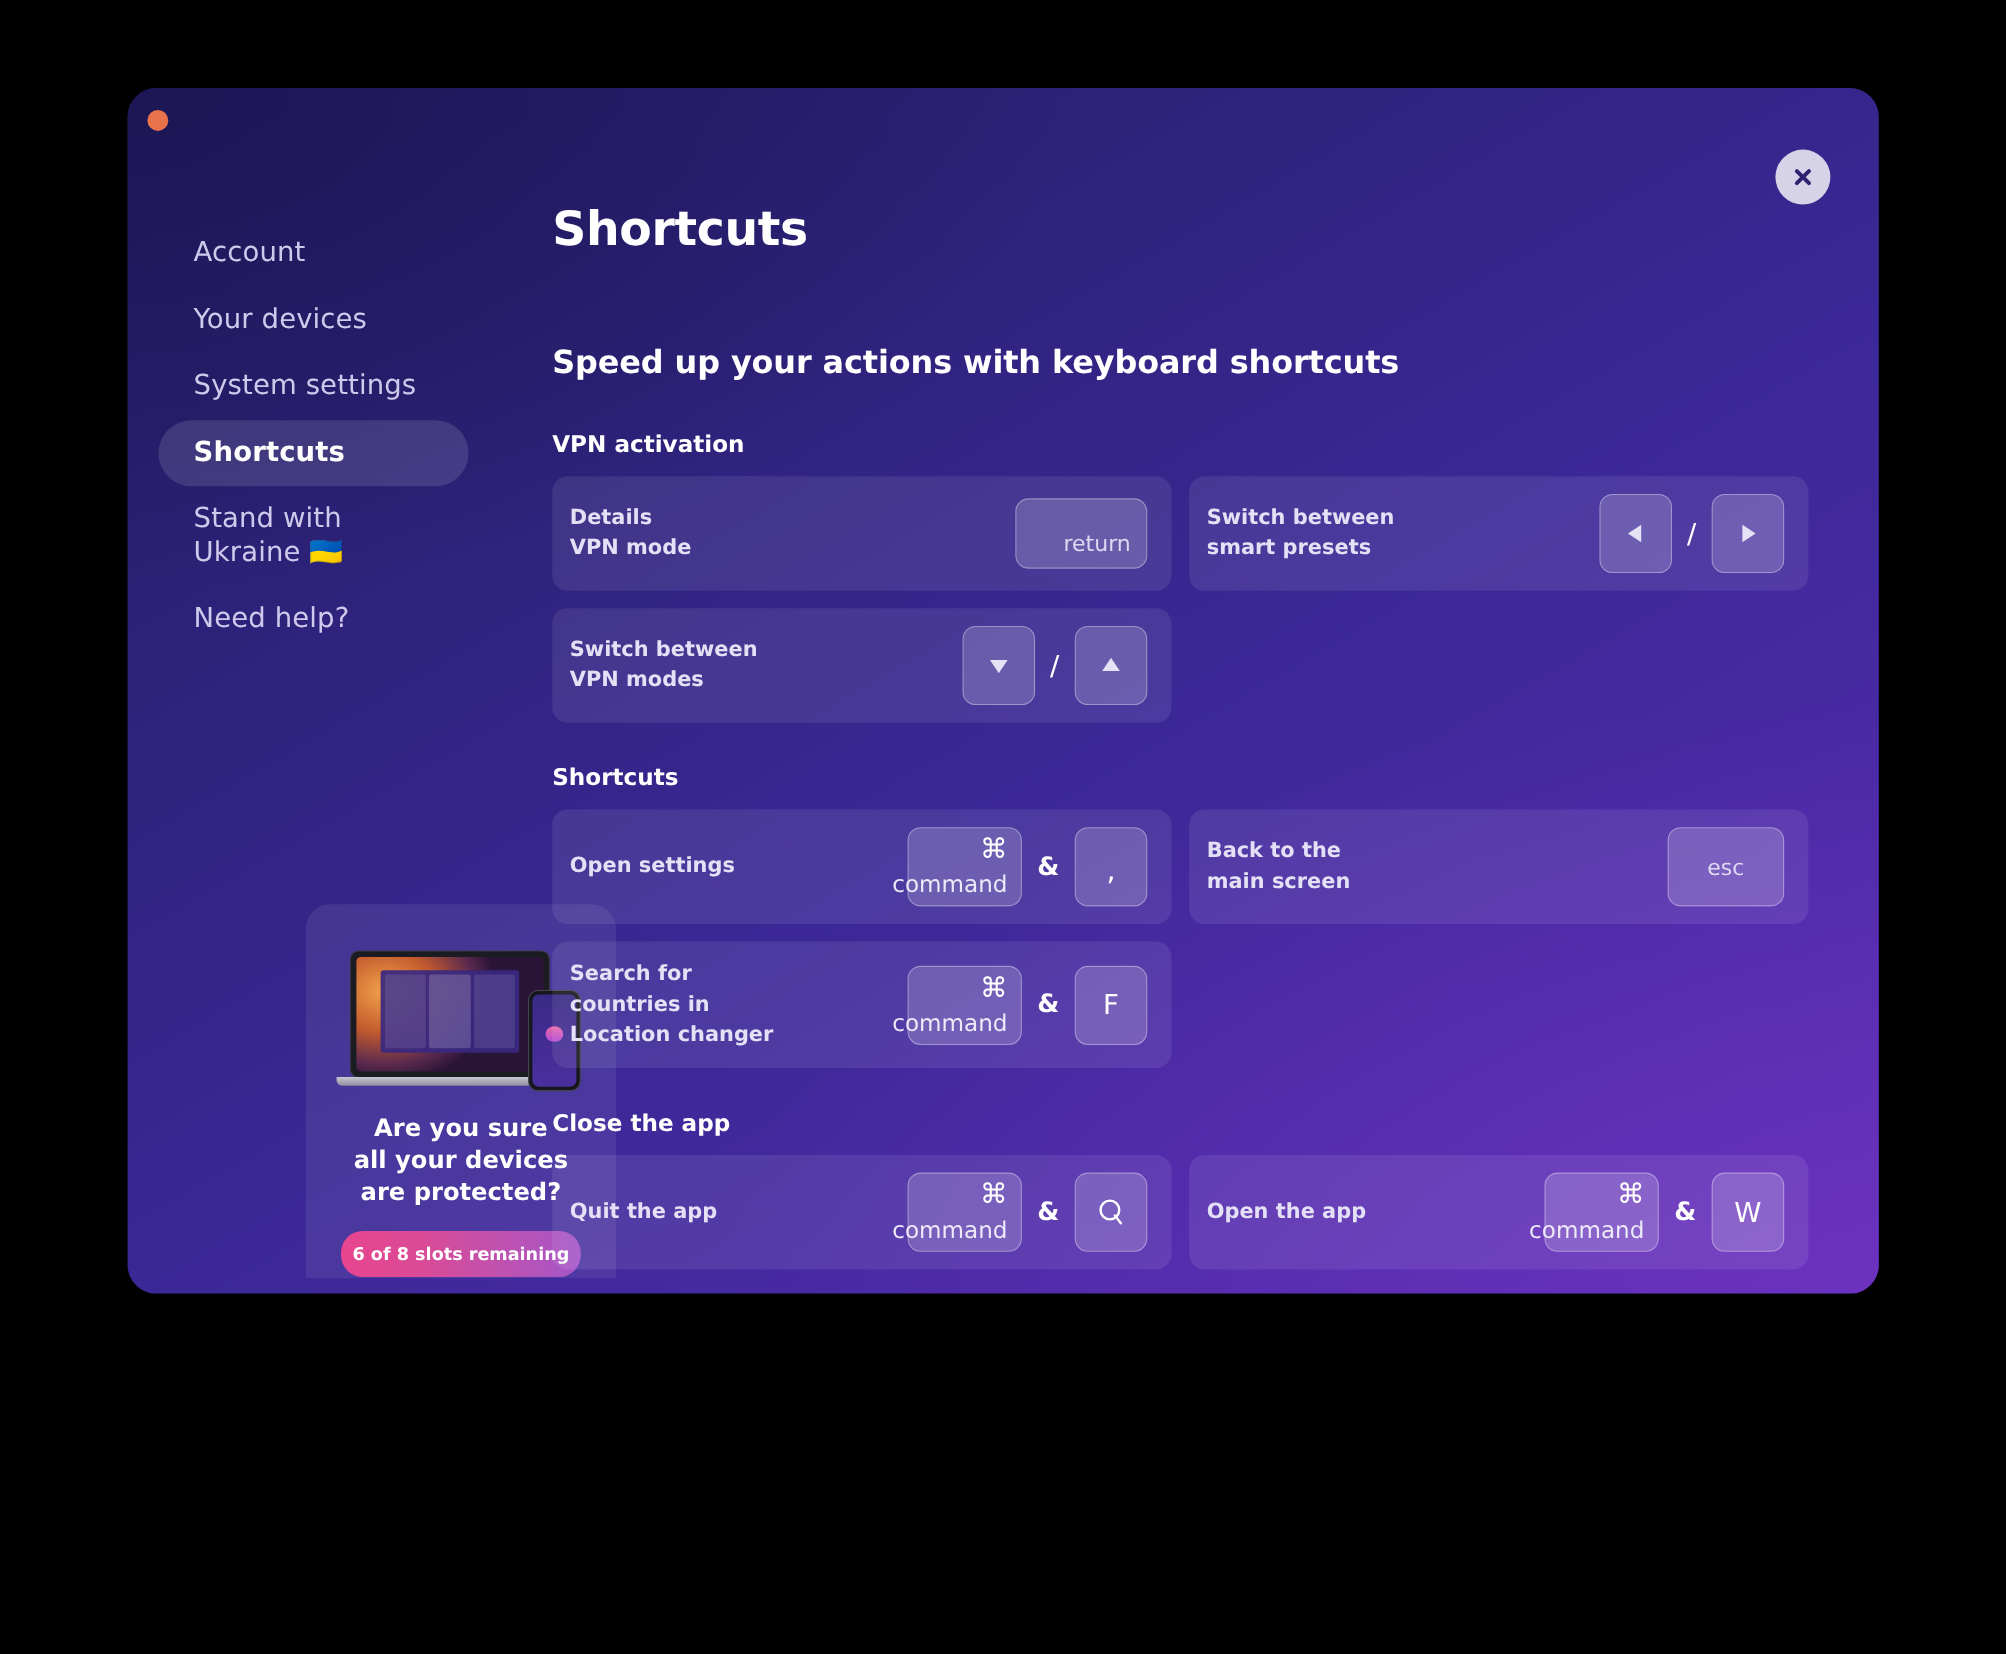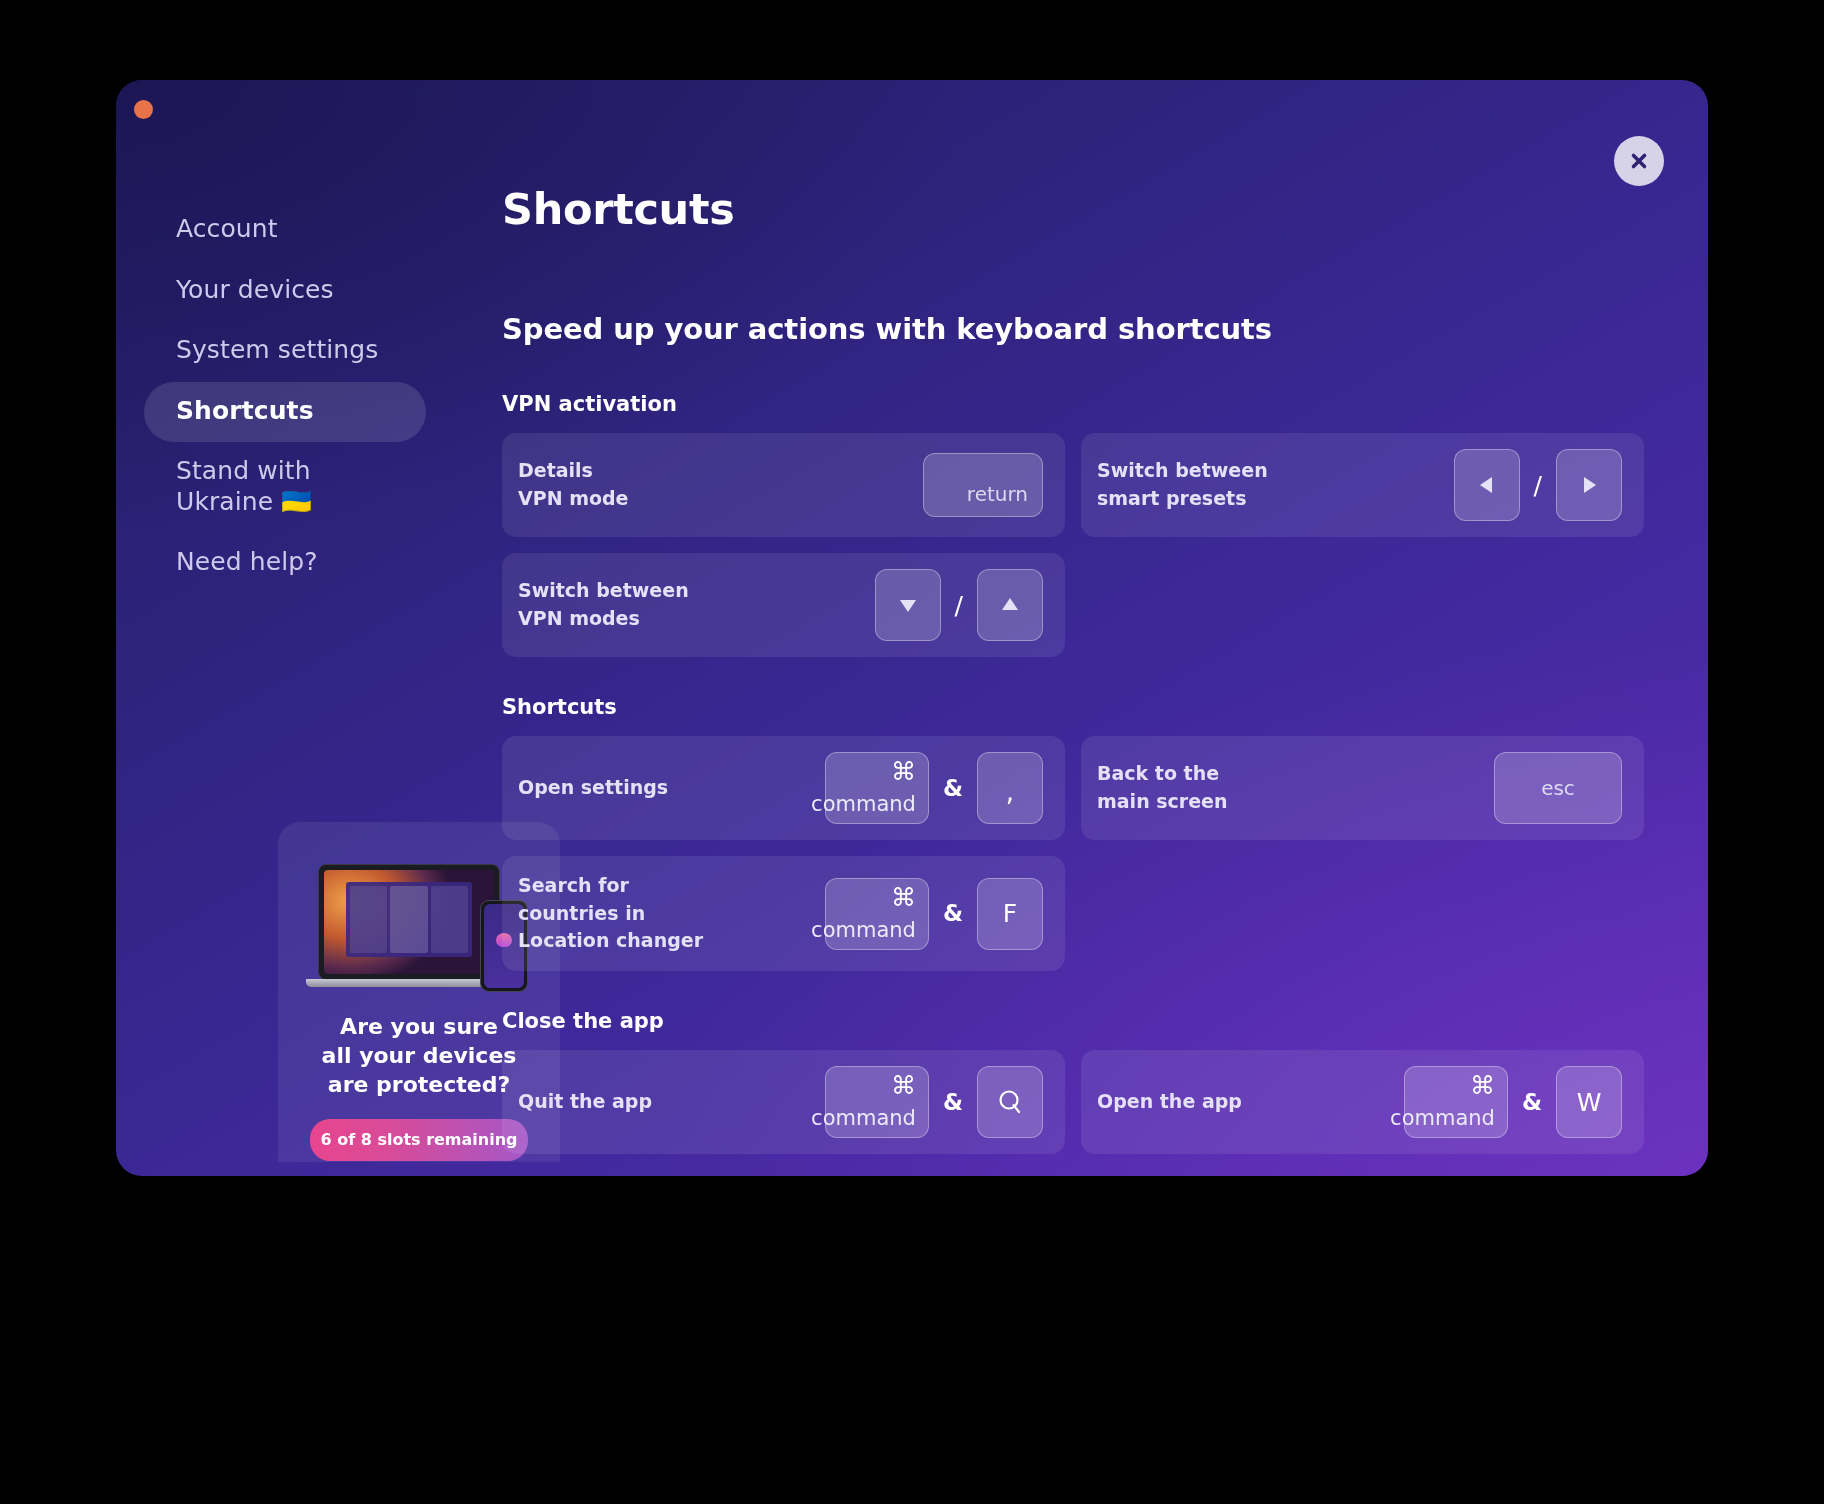--- a/index.html
+++ b/index.html
@@ -335,21 +335,21 @@
   }
   .key.square {
     width: 66px;
     height: 72px;
     align-items: center;
     justify-content: center;
     font-size: 25px;
     font-weight: 400;
   }
   .key.esc {
-    width: 128px;
+    width: 106px;
     height: 72px;
     align-items: center;
     justify-content: center;
     font-size: 20px;
     font-weight: 400;
     color: #ded9f2;
   }
   .key.square .comma {
     font-size: 26px;
     line-height: 0.5;

